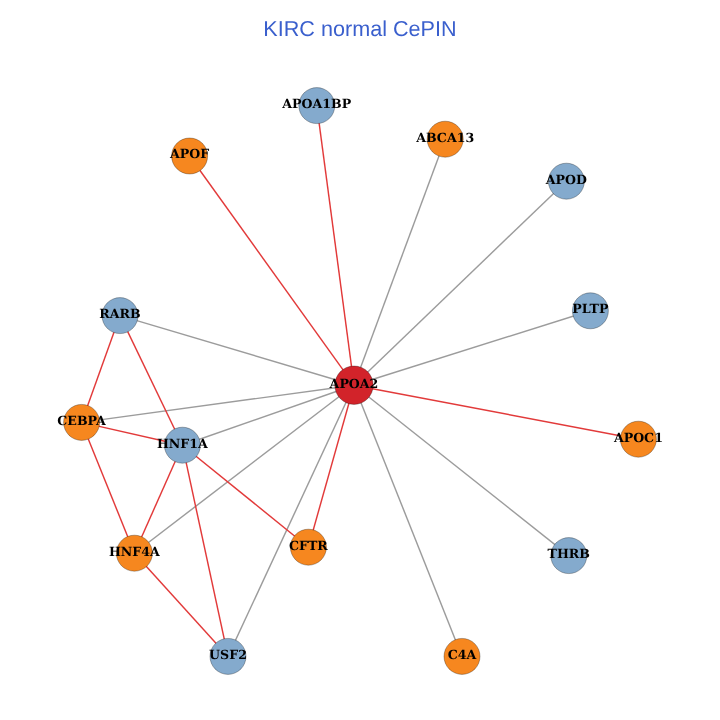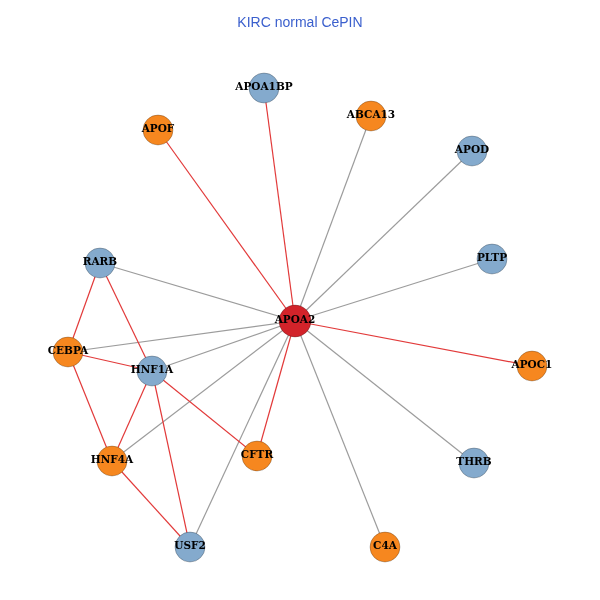--- a/index.html
+++ b/index.html
@@ -15,21 +15,21 @@
     background: #ffffff;
     overflow: hidden;
   }
   #figure-title {
     position: absolute;
     top: 14px;
     left: 0;
     width: 100%;
     text-align: center;
     font-family: "Liberation Sans", sans-serif;
-    font-size: 14px;
+    font-size: 18px;
     color: #3A5FCD;
   }
   #network-svg {
     position: absolute;
     top: 0;
     left: 0;
   }
   #network-svg text {
     font-family: "DejaVu Serif", "Liberation Serif", serif;
     font-size: 10.5px;

